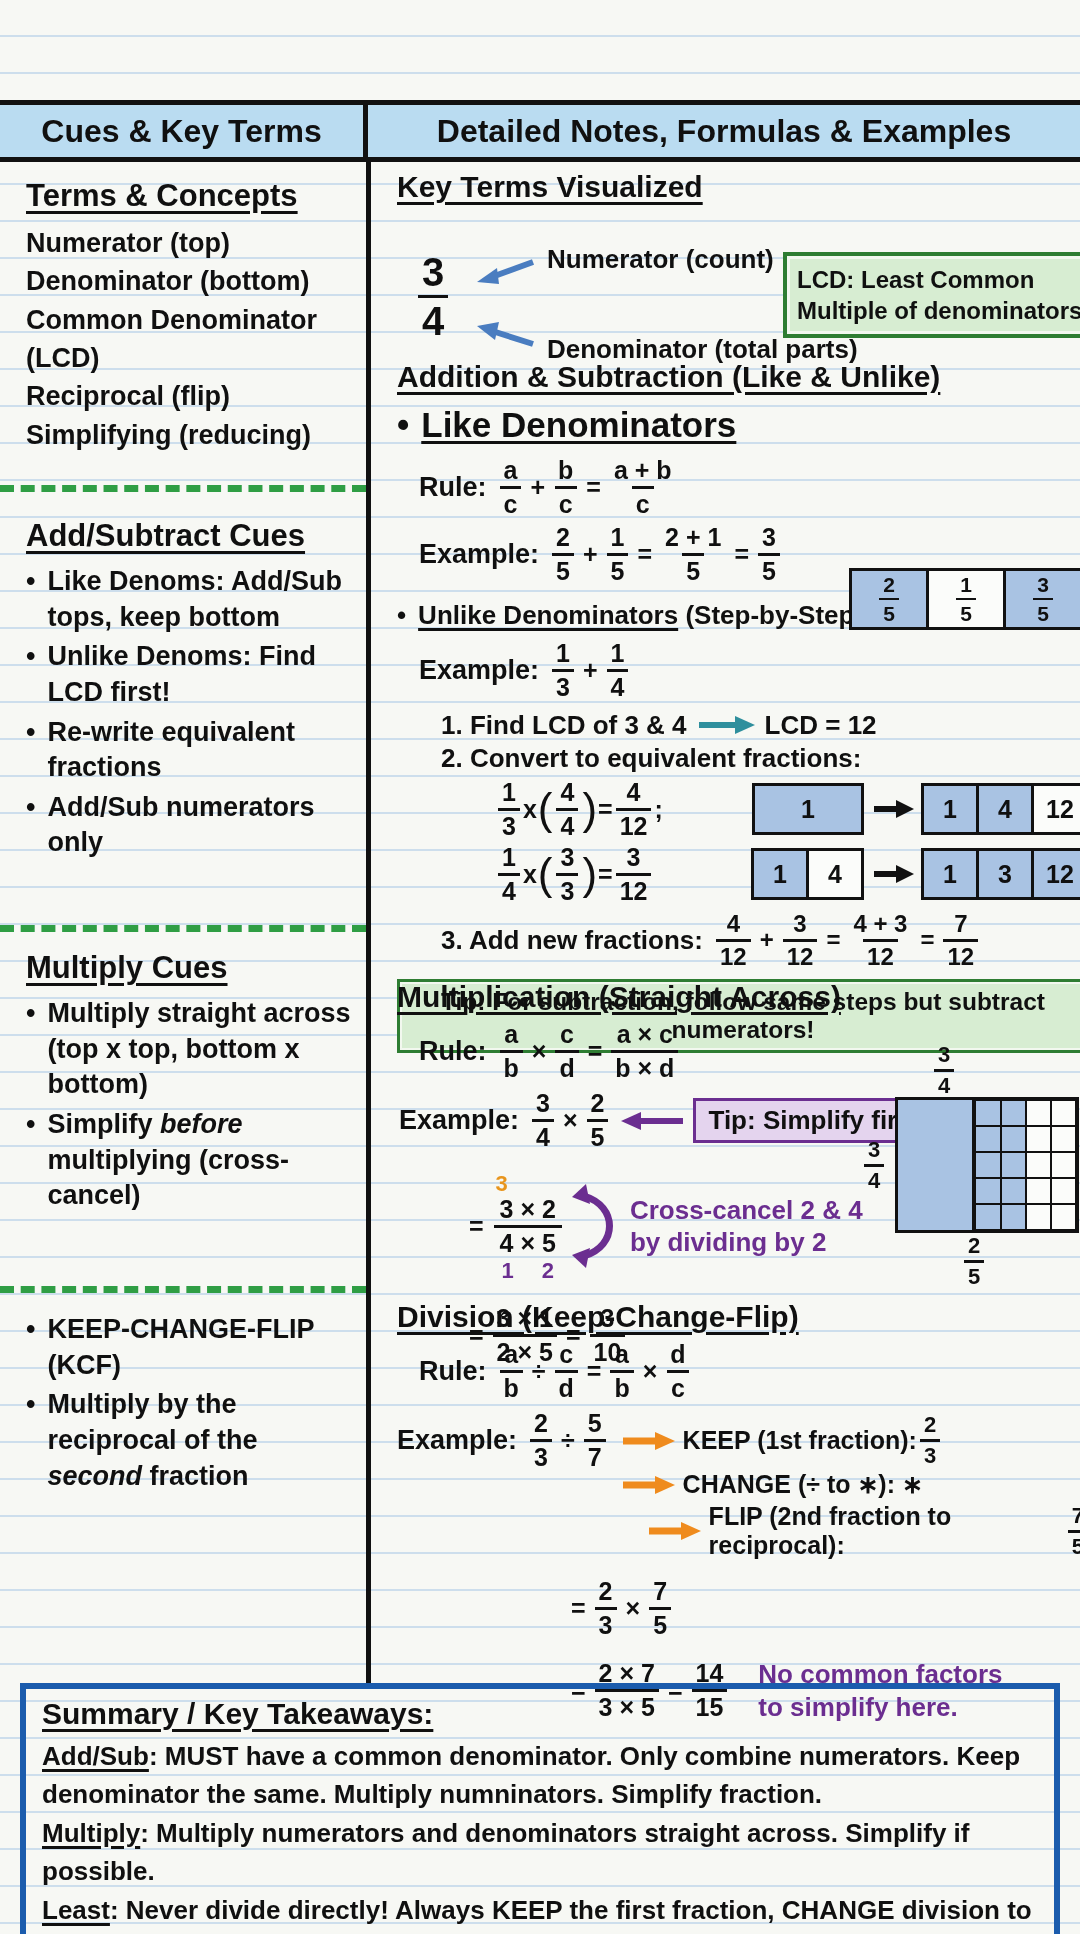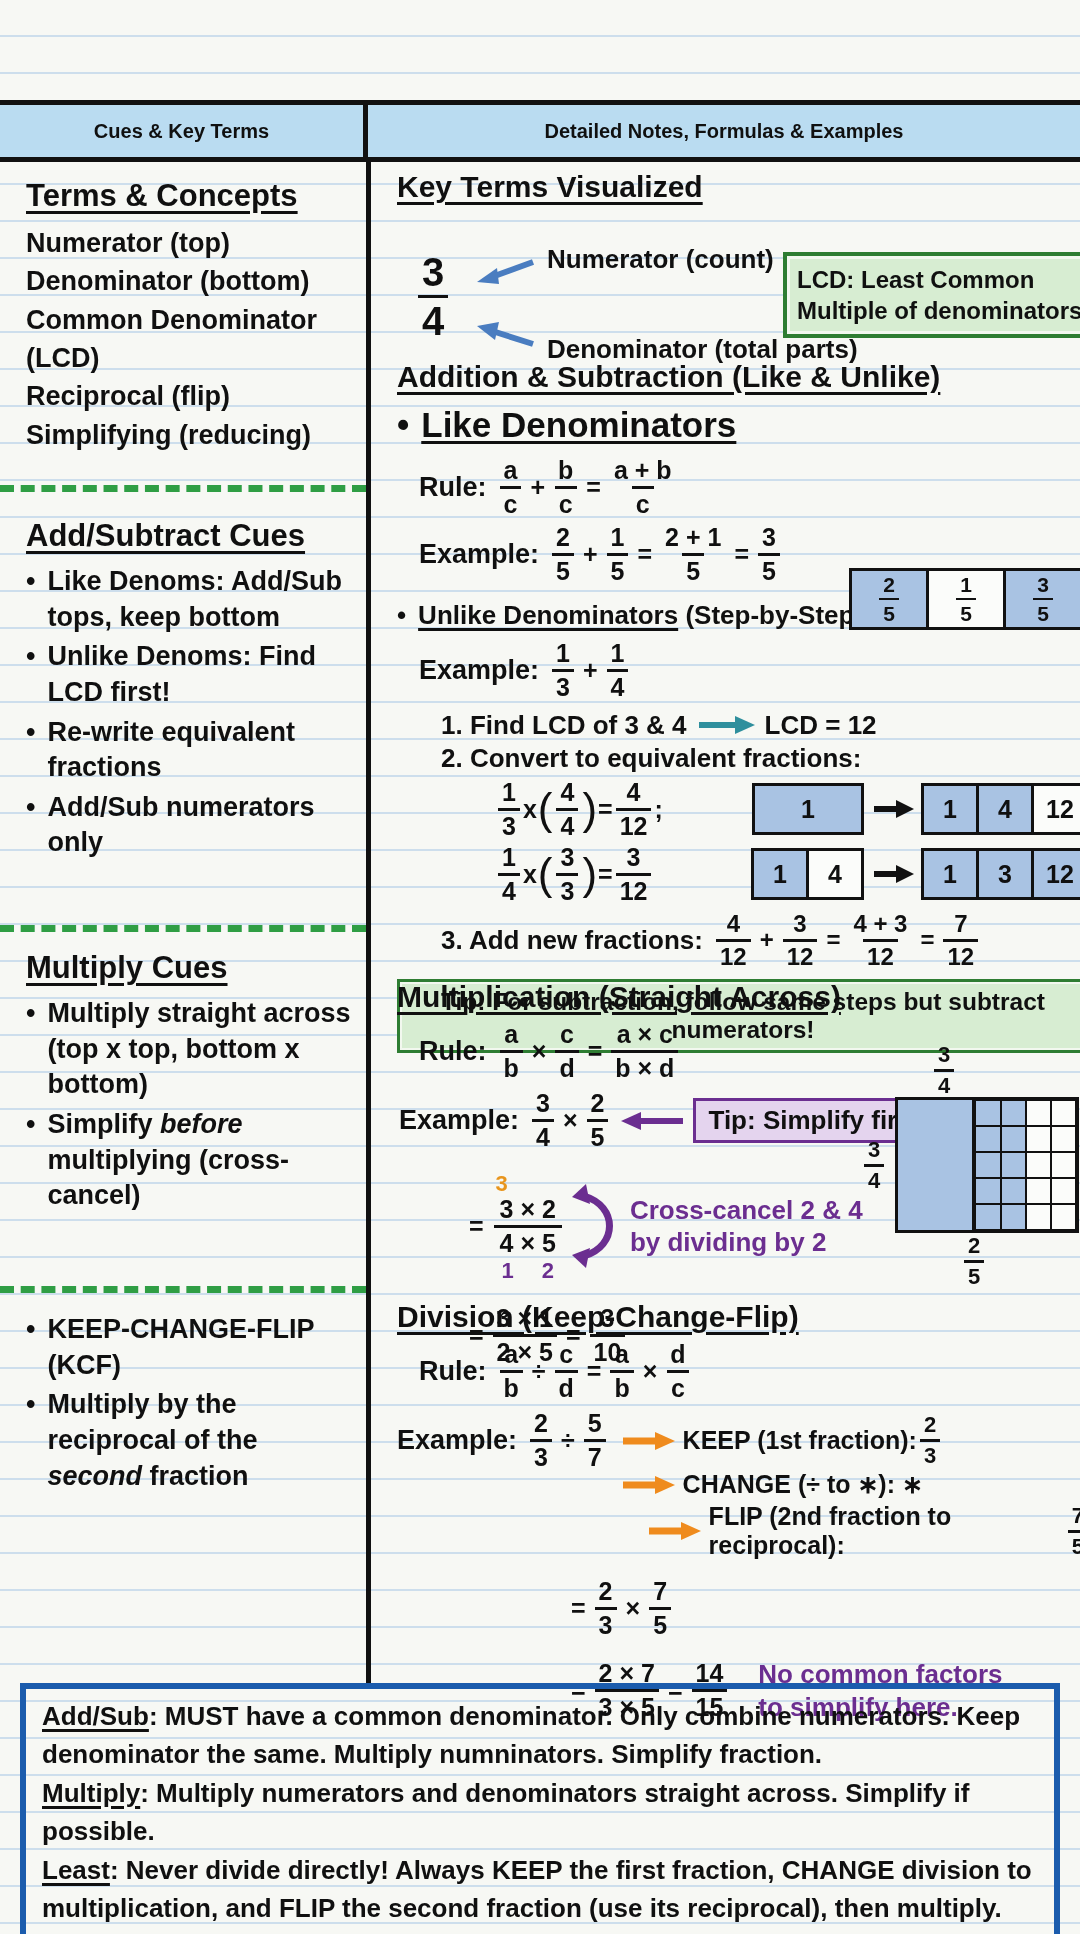--- a/index.html
+++ b/index.html
@@ -9,21 +9,21 @@
     background-image:repeating-linear-gradient(to bottom,transparent 0,transparent 35px,#cddeec 35px,#cddeec 37px);
     font-weight:700;}
   
   .title-box{position:absolute;top:10px;left:133px;width:814px;height:72px;
     background:#c9d6ec;border:5px solid #2766b1;border-radius:18px;
     box-shadow:inset 0 0 0 3px #eef2f9;display:flex;align-items:center;justify-content:center;}
   .title-box span{font-size:44px;letter-spacing:0;}
   
   .hband{position:absolute;top:100px;left:0;width:1080px;height:62px;background:#badcf1;
     border-top:5px solid #111;border-bottom:5px solid #111;box-sizing:border-box;display:flex;}
-  .hcell{display:flex;align-items:center;justify-content:center;font-size:20px;}
+  .hcell{display:flex;align-items:center;justify-content:center;font-size:32px;}
   .hcell.left{width:368px;border-right:5px solid #111;box-sizing:border-box;}
   .hcell.right{flex:1;text-align:center;}
   
   .vdiv{position:absolute;top:162px;left:366px;width:5px;height:1521px;background:#111;}
   
   .leftcol{position:absolute;top:162px;left:0;width:366px;}
   .lc-block{position:absolute;left:0;width:100%;box-sizing:border-box;padding:0 8px 0 26px;}
   .dash{position:absolute;left:0;width:100%;border-top:7px dashed #2f9e44;}
   .lc-h{font-size:31px;text-decoration:underline;text-decoration-thickness:3px;text-underline-offset:5px;margin:0 0 10px 0;}
   .lc-item{font-size:27px;line-height:1.42;}
@@ -626,18 +626,19 @@
           </span>
         <span class="purpletext" style="margin-left:28px;">
           <span style="display:block;">No common factors</span>
           <span style="display:block;">to simplify here.</span>
         </span>
       </div>
     </div>
   </div>
 
   <div class="summary">
+    <div class="sh">Summary / Key Takeaways:</div>
     <div class="sline"><span class="uline">Add/Sub</span><span>: MUST have a common denominator. Only combine numerators. Keep denominator the same. Multiply numninators. Simplify fraction.</span></div>
     <div class="sline"><span class="uline">Multiply</span><span>: Multiply numerators and denominators straight across. Simplify if possible.</span></div>
     <div class="sline"><span class="uline">Least</span><span>: Never divide directly! Always KEEP the first fraction, CHANGE division to multiplication, and FLIP the second fraction (use its reciprocal), then multiply. ALWAYS simplify final answers!</span></div>
   </div>
 
 </div>
 
 </body></html>

